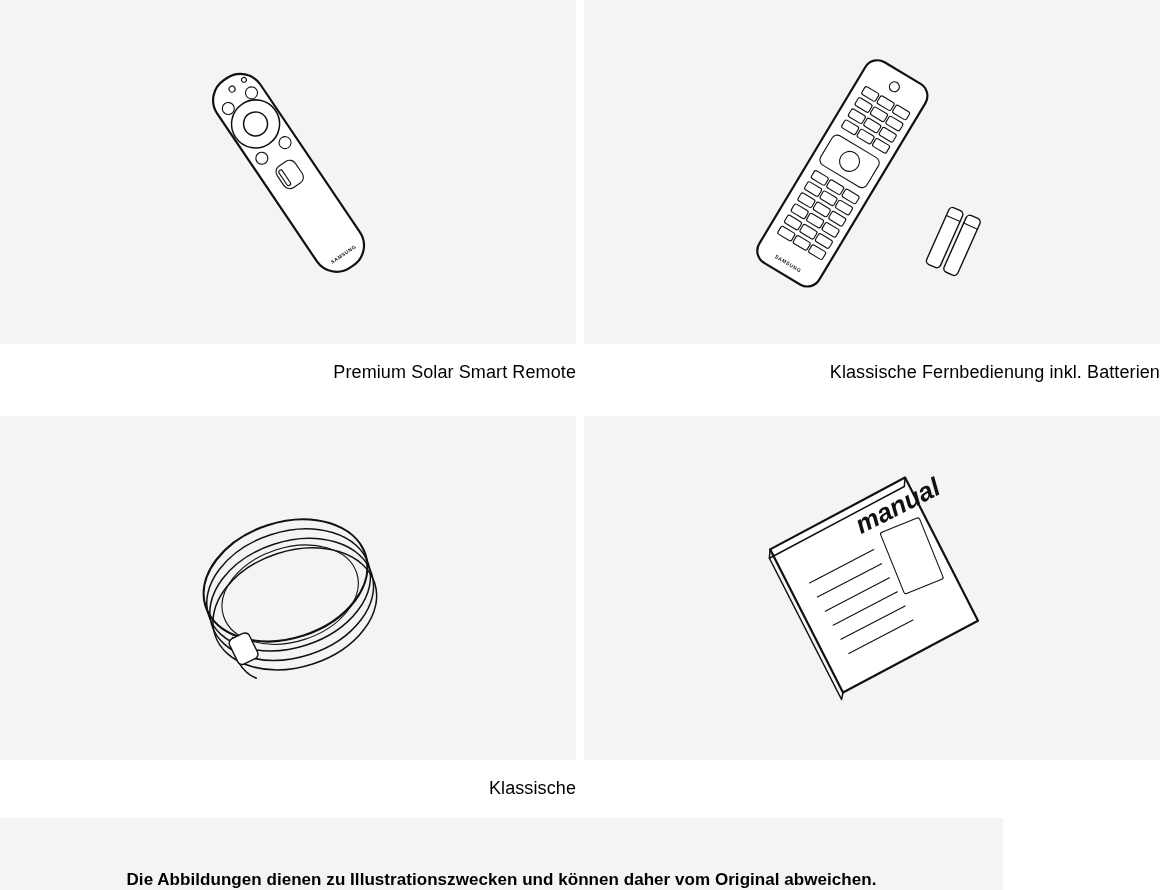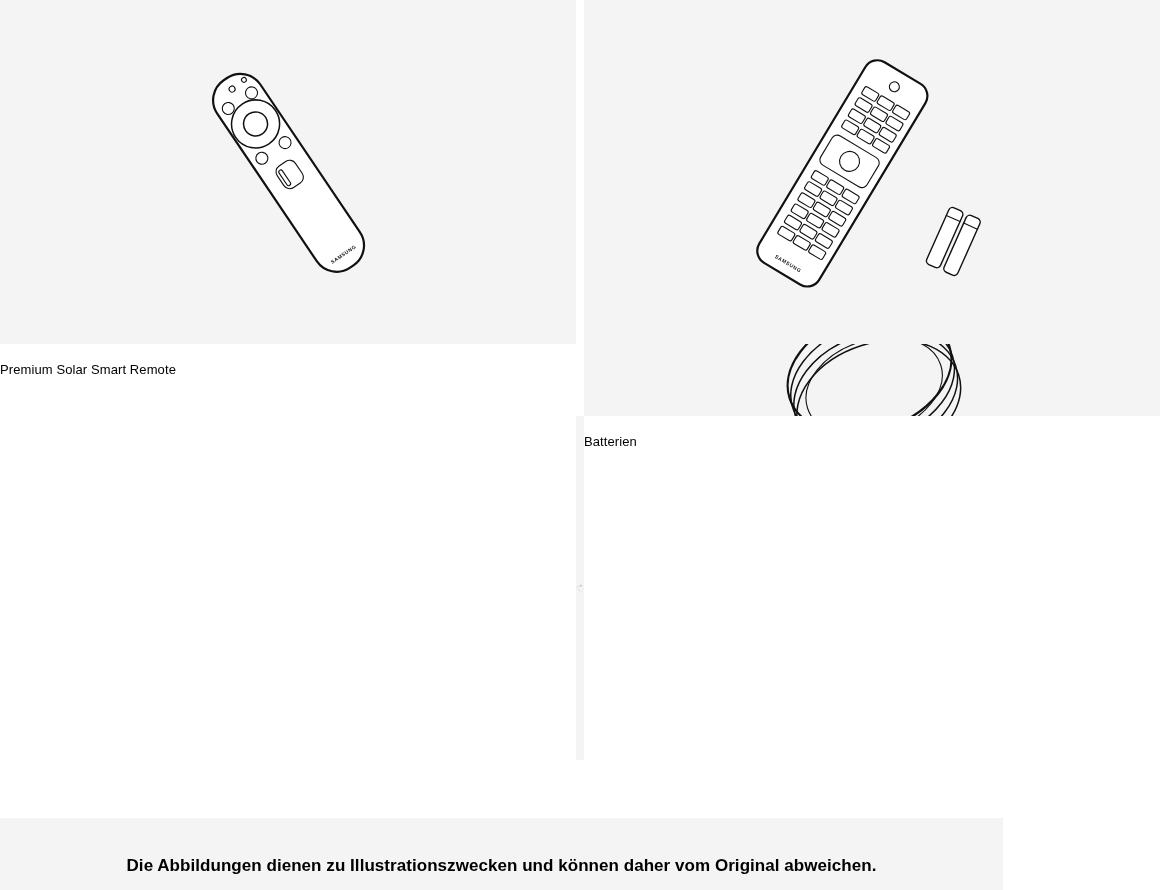--- a/index.html
+++ b/index.html
@@ -35,22 +35,22 @@
     position: relative;
     overflow: hidden;
   }
   .cell-spacer {
     background: #ffffff;
   }
   .caption {
     background: #ffffff;
     display: flex;
     align-items: center;
-    justify-content: flex-start;
-    font-size: 13px;
+    justify-content: flex-end;
+    font-size: 18px;
     letter-spacing: 0.1px;
     color: #000;
   }
   .caption-top { align-items: flex-start; padding-top: 18px; }
   .art {
     position: absolute;
     left: 0; top: 0;
     width: 100%;
     height: 100%;
     display: flex;
@@ -58,21 +58,21 @@
     justify-content: center;
   }
   .footnote {
     position: absolute;
     left: 0;
     top: 818px;
     width: 1003px;
     height: 72px;
     background: #f4f4f4;
     display: flex;
-    align-items: flex-start;
+    align-items: flex-end;
     justify-content: center;
     padding-top: 38px;
     box-sizing: border-box;
   }
   .footnote span {
     font-size: 17px;
     font-weight: bold;
     letter-spacing: 0.05px;
     color: #000;
   }
@@ -162,20 +162,23 @@
             <line class="ln-hair" x1="243" y1="178" x2="258" y2="178"></line>
           </g>
         </svg>
       </div>
     </div>
 
     <div class="caption caption-top">
       <span>Premium Solar Smart Remote</span>
     </div>
     <div class="cell-spacer"></div>
+    <div class="caption caption-top">
+      <span>Klassische Fernbedienung inkl. Batterien</span>
+    </div>
 
     <div class="cell">
       <div class="art">
         <svg width="260" height="240" viewBox="0 0 260 240" aria-hidden="true">
           <g transform="rotate(-18 130 120)">
             <ellipse class="ln" cx="130" cy="112" rx="84" ry="58"></ellipse>
             <ellipse class="ln-thin" cx="130" cy="122" rx="84" ry="58"></ellipse>
             <ellipse class="ln-thin" cx="130" cy="132" rx="84" ry="58"></ellipse>
             <ellipse class="ln-thin" cx="130" cy="142" rx="84" ry="58"></ellipse>
             <ellipse class="ln-hair" cx="130" cy="127" rx="70" ry="47"></ellipse>
@@ -202,21 +205,21 @@
               <line x1="94" y1="172" x2="166" y2="165"></line>
               <rect x="168" y="72" width="42" height="66" rx="2"></rect>
             </g>
             <text class="manualtxt" x="150" y="66" transform="rotate(-5 150 66)">manual</text>
           </g>
         </svg>
       </div>
     </div>
 
     <div class="caption caption-top">
-      <span>Batterien</span>
+      <span>Klassische</span>
     </div>
     <div class="cell-spacer"></div>
   </div>
 
   <div class="footnote">
     <span>Die Abbildungen dienen zu Illustrationszwecken und können daher vom Original abweichen.</span>
   </div>
 </div>
 
 </body></html>

